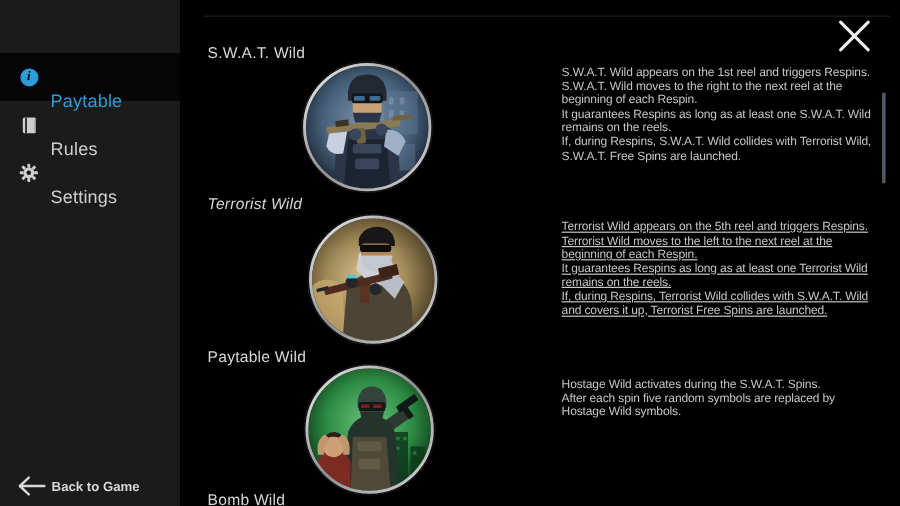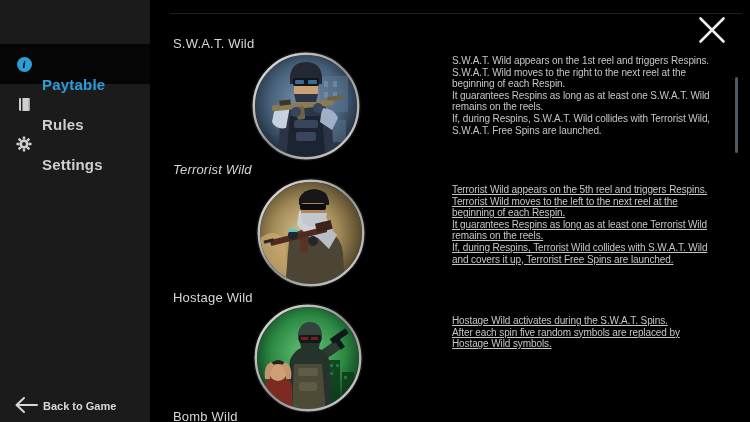--- a/index.html
+++ b/index.html
@@ -6,40 +6,40 @@
   body{width:750px;height:422px;overflow:hidden;font-family:"Liberation Sans",sans-serif;
        -webkit-font-smoothing:antialiased;}
   .app{position:relative;width:750px;height:422px;background:#000;overflow:hidden;}
 
   
   .sidebar{position:absolute;left:0;top:0;width:150px;height:422px;background:#1b1b1b;}
   .nav-item{position:absolute;left:0;width:150px;height:40px;display:flex;align-items:center;cursor:pointer;}
   .nav-item.active{background:#050505;}
   .nav-icon{position:absolute;left:16px;width:16px;height:16px;display:flex;
             align-items:center;justify-content:center;}
-  .nav-label{position:absolute;left:42px;font-size:15px;font-weight:bold;color:#cfcfcf;letter-spacing:.2px;margin-top:40px;}
+  .nav-label{position:absolute;left:42px;font-size:15px;font-weight:normal;color:#cfcfcf;letter-spacing:.2px;margin-top:40px;}
   .nav-label.accent{color:#2c9dd6;}
   .info-badge{width:15px;height:15px;border-radius:50%;background:#2c9dd6;color:#050505;
               display:flex;align-items:center;justify-content:center;
               font-family:"Liberation Serif",serif;font-style:italic;font-weight:bold;font-size:11px;line-height:1;}
   .back{position:absolute;left:0;top:392px;width:150px;height:28px;display:flex;align-items:center;cursor:pointer;}
   .back-arrow{position:absolute;left:13px;top:2px;}
   .back-label{position:absolute;left:43px;font-size:11px;font-weight:bold;color:#d7d7d7;}
 
   
   .main{position:absolute;left:150px;top:0;width:600px;height:422px;background:#000;overflow:hidden;}
   .top-divider{position:absolute;left:20px;top:13px;width:572px;height:1px;background:#1e1e1e;}
   .section-title{position:absolute;left:23px;font-size:13px;font-weight:400;color:#d6d6d6;letter-spacing:.2px;}
   .symbol{position:absolute;width:112px;height:112px;}
-  .desc{position:absolute;left:302px;font-size:10px;line-height:11.6px;color:#c6c6c6;
+  .desc{position:absolute;left:318px;font-size:10px;line-height:11.6px;color:#c6c6c6;
         white-space:pre;letter-spacing:-0.1px;}
 
   .t1{top:36px;} .img1{left:100px;top:50px;} .d1{top:55px;}
   .t2{top:162px;font-style:italic;} .img2{left:105px;top:177px;} .d2{top:184px;text-decoration:underline;}
-  .t3{top:290px;} .img3{left:102px;top:302px;} .d3{top:315px;text-decoration:underline;}
+  .t3{top:290px;} .img3{left:102px;top:302px;} .d3{top:315px;}
   .t4{top:409px;}
 
   
   .close-btn{position:absolute;left:697px;top:15px;width:30px;height:30px;background:none;border:none;
              padding:0;cursor:pointer;}
   .scroll-thumb{position:absolute;left:735px;top:77px;width:3px;height:76px;background:#4d5a63;border-radius:2px;}
 </style>
 </head>
 <body>
 
@@ -203,21 +203,21 @@
       </svg>
     </div>
     <p class="desc d2" style="margin:0">Terrorist Wild appears on the 5th reel and triggers Respins.
 Terrorist Wild moves to the left to the next reel at the
 beginning of each Respin.
 It guarantees Respins as long as at least one Terrorist Wild
 remains on the reels.
 If, during Respins, Terrorist Wild collides with S.W.A.T. Wild
 and covers it up, Terrorist Free Spins are launched.</p>
 
-    <h2 class="section-title t3" style="margin:0">Hostage Wild</h2>
+    <h2 class="section-title t3" style="margin:0">Paytable Wild</h2>
     <div class="symbol img3">
       <svg width="112" height="112" viewBox="0 0 112 112">
         <defs>
           <radialGradient id="g-hos" cx="0.5" cy="0.45" r="0.65">
             <stop offset="0" stop-color="#6cc77e"></stop>
               <stop offset="0.55" stop-color="#2c8a44"></stop>
             <stop offset="1" stop-color="#06200d"></stop>
           </radialGradient>
           <clipPath id="c-hos">
               <circle cx="56" cy="56" r="51"></circle>

